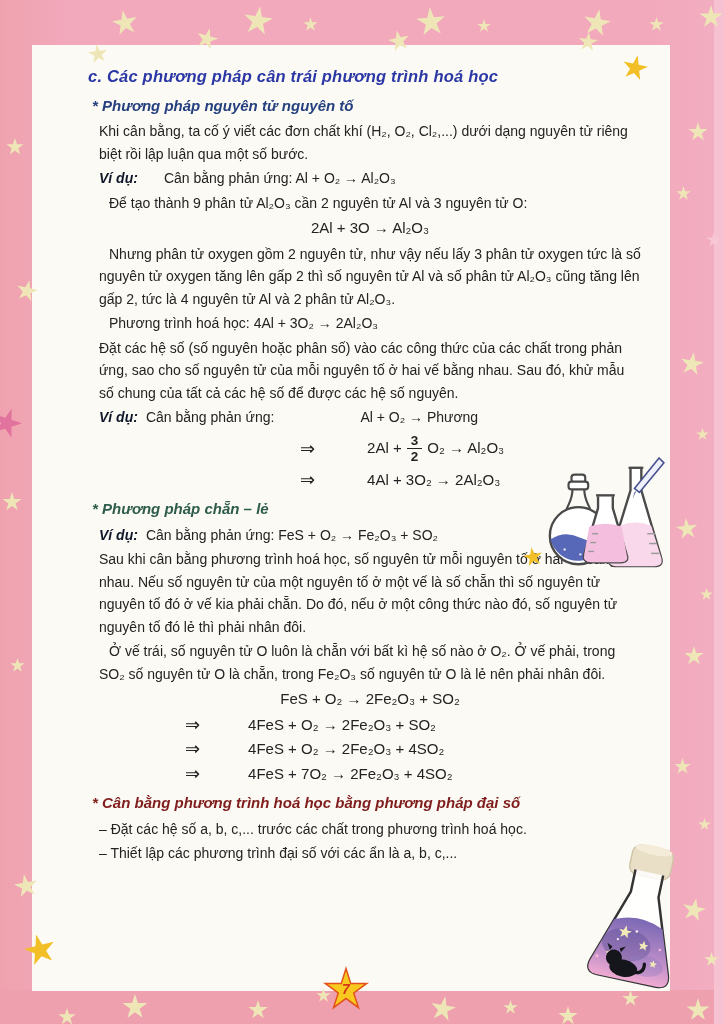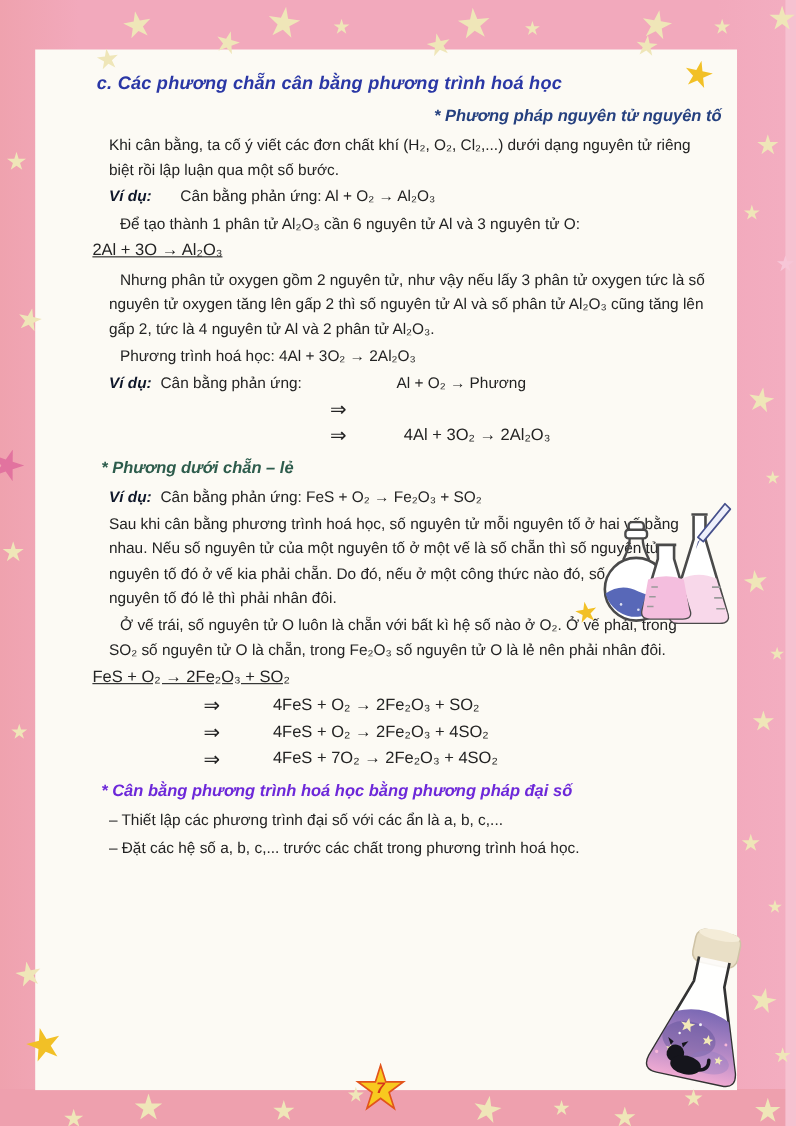--- a/index.html
+++ b/index.html
@@ -22,30 +22,30 @@
 
   
   .sheet{
     position:absolute;left:32px;top:45px;width:638px;height:946px;
     background:#fcfaf4;z-index:1;box-sizing:border-box;
     padding:20px 14px 0 52px;
     color:#232323;font-size:14px;line-height:22.5px;
   }
   .title{font-size:16.5px;font-weight:700;font-style:italic;color:#2a37a5;margin:0 0 7px 4px;letter-spacing:.2px;}
   .sub{font-weight:700;font-style:italic;font-size:15px;margin:7px 0 3px 8px;}
-  .sub.navy{color:#25407f;text-align:right;}
+  .sub.navy{color:#25407f;}
   .sub.green{color:#2d5c4c;}
-  .sub.green2{color:#6d28d9;}
+  .sub.green2{color:#7f1d1d;}
   p{margin:2px 15px;}
   .ind{text-indent:10px;}
   .vidu{color:#0f172a;font-weight:700;font-style:italic;}
   .gap-lg{margin-right:26px;}
   .gap-sm{margin-right:8px;}
   .taviet{padding-left:86px;}
-  .center-eq{font-size:15px;margin:3px 0;text-decoration:underline;}
+  .center-eq{text-align:center;font-size:15px;margin:3px 0;}
   .eqrow{display:flex;align-items:center;margin:2px 0;}
   .imp{font-size:18px;line-height:1;}
   .eqrow.m2 .imp{margin-left:216px;margin-right:52px;}
   .eqrow.m3 .imp{margin-left:101px;margin-right:48px;}
   .eq{font-size:15px;}
   .frac{display:inline-flex;flex-direction:column;align-items:center;vertical-align:middle;margin:0 5px;line-height:1.15;font-size:13.5px;font-weight:600;}
   .frac .num{border-bottom:1.4px solid #222;padding:0 4px;}
   .fracrow{margin:4px 0;}
   .eq0{margin-left:86px;}
 
@@ -108,60 +108,65 @@
   <i class="bs" style="left:674px;top:758px;width:17px;height:17px"></i>
   <i class="bs" style="left:698px;top:818px;width:13px;height:13px"></i>
   <i class="bs" style="left:682px;top:898px;width:24px;height:24px;transform:rotate(11deg)"></i>
   <i class="bs" style="left:704px;top:952px;width:15px;height:15px"></i>
 
   <i class="bs gold" style="left:622px;top:55px;width:26px;height:26px;transform:rotate(12deg)"></i>
   <i class="bs gold" style="left:523px;top:547px;width:20px;height:20px;transform:rotate(-10deg)"></i>
 
   <div class="sheet">
 
-    <div class="title">c. Các phương chẵn cân bằng phương trình hoá học</div>
+    <div class="title">c. Các phương pháp cân trái phương trình hoá học</div>
 
     <div class="sub navy">* Phương pháp nguyên tử nguyên tố</div>
     <p>Khi cân bằng, ta cố ý viết các đơn chất khí (H₂, O₂, Cl₂,...) dưới dạng nguyên tử riêng biệt rồi lập luận qua một số bước.</p>
     <p><span class="vidu gap-lg">Ví dụ:</span><span>Cân bằng phản ứng: Al + O₂ → Al₂O₃</span></p>
-    <p class="ind">Để tạo thành 1 phân tử Al₂O₃ cần 6 nguyên tử Al và 3 nguyên tử O:</p>
+    <p class="ind">Để tạo thành 9 phân tử Al₂O₃ cần 2 nguyên tử Al và 3 nguyên tử O:</p>
     <div class="center-eq">2Al + 3O → Al₂O₃</div>
     <p class="ind">Nhưng phân tử oxygen gồm 2 nguyên tử, như vậy nếu lấy 3 phân tử oxygen tức là số nguyên tử oxygen tăng lên gấp 2 thì số nguyên tử Al và số phân tử Al₂O₃ cũng tăng lên gấp 2, tức là 4 nguyên tử Al và 2 phân tử Al₂O₃.</p>
     <p class="ind">Phương trình hoá học: 4Al + 3O₂ → 2Al₂O₃</p>
 
+    <p>Đặt các hệ số (số nguyên hoặc phân số) vào các công thức của các chất trong phản ứng, sao cho số nguyên tử của mỗi nguyên tố ở hai vế bằng nhau. Sau đó, khử mẫu số chung của tất cả các hệ số để được các hệ số nguyên.</p>
     <p><span class="vidu gap-sm">Ví dụ:</span><span>Cân bằng phản ứng:</span><span class="eq0">Al + O₂ → Phương</span></p>
     <div class="eqrow m2 fracrow">
       <span class="imp">⇒</span>
+      <span class="eq"><span>2Al +</span><span class="frac">
+            <span class="num">3</span>
+            <span class="den">2</span>
+          </span><span>O₂ → Al₂O₃</span></span>
     </div>
     <div class="eqrow m2">
       <span class="imp">⇒</span>
       <span class="eq">4Al + 3O₂ → 2Al₂O₃</span>
     </div>
 
-    <div class="sub green">* Phương dưới chẵn – lẻ</div>
+    <div class="sub green">* Phương pháp chẵn – lẻ</div>
     <p><span class="vidu gap-sm">Ví dụ:</span><span>Cân bằng phản ứng: FeS + O₂ → Fe₂O₃ + SO₂</span></p>
     <p>Sau khi cân bằng phương trình hoá học, số nguyên tử mỗi nguyên tố ở hai vế bằng nhau. Nếu số nguyên tử của một nguyên tố ở một vế là số chẵn thì số nguyên tử nguyên tố đó ở vế kia phải chẵn. Do đó, nếu ở một công thức nào đó, số nguyên tử nguyên tố đó lẻ thì phải nhân đôi.</p>
     <p class="ind">Ở vế trái, số nguyên tử O luôn là chẵn với bất kì hệ số nào ở O₂. Ở vế phải, trong SO₂ số nguyên tử O là chẵn, trong Fe₂O₃ số nguyên tử O là lẻ nên phải nhân đôi.</p>
     <div class="center-eq">FeS + O₂ → 2Fe₂O₃ + SO₂</div>
     <div class="eqrow m3">
       <span class="imp">⇒</span>
       <span class="eq">4FeS + O₂ → 2Fe₂O₃ + SO₂</span>
     </div>
     <div class="eqrow m3">
       <span class="imp">⇒</span>
       <span class="eq">4FeS + O₂ → 2Fe₂O₃ + 4SO₂</span>
     </div>
     <div class="eqrow m3">
       <span class="imp">⇒</span>
       <span class="eq">4FeS + 7O₂ → 2Fe₂O₃ + 4SO₂</span>
     </div>
 
     <div class="sub green2">* Cân bằng phương trình hoá học bằng phương pháp đại số</div>
+    <p>– Đặt các hệ số a, b, c,... trước các chất trong phương trình hoá học.</p>
     <p>– Thiết lập các phương trình đại số với các ẩn là a, b, c,...</p>
-    <p>– Đặt các hệ số a, b, c,... trước các chất trong phương trình hoá học.</p>
 
     <div class="ill ill-flasks">
       <svg width="128" height="122" viewBox="0 0 130 124">
 
         <path d="M95 14 L95 36 L74 104 Q71 113 81 113 L119 113 Q129 113 126 104 L106 36 L106 14" fill="#ffffff" stroke="#4a4a4a" stroke-width="2.4" stroke-linejoin="round"></path>
         <path d="M84 72 L74 104 Q71 113 81 113 L119 113 Q129 113 126 104 L116 72 Q100 65 84 72 Z" fill="#f8d8ea"></path>
         <line x1="93" y1="13" x2="108" y2="13" stroke="#4a4a4a" stroke-width="2.4"></line>
         <line x1="112" y1="80" x2="120" y2="80" stroke="#9a9a9a" stroke-width="1.5"></line>
         <line x1="114" y1="90" x2="122" y2="90" stroke="#9a9a9a" stroke-width="1.5"></line>
         <line x1="116" y1="100" x2="124" y2="100" stroke="#9a9a9a" stroke-width="1.5"></line>

